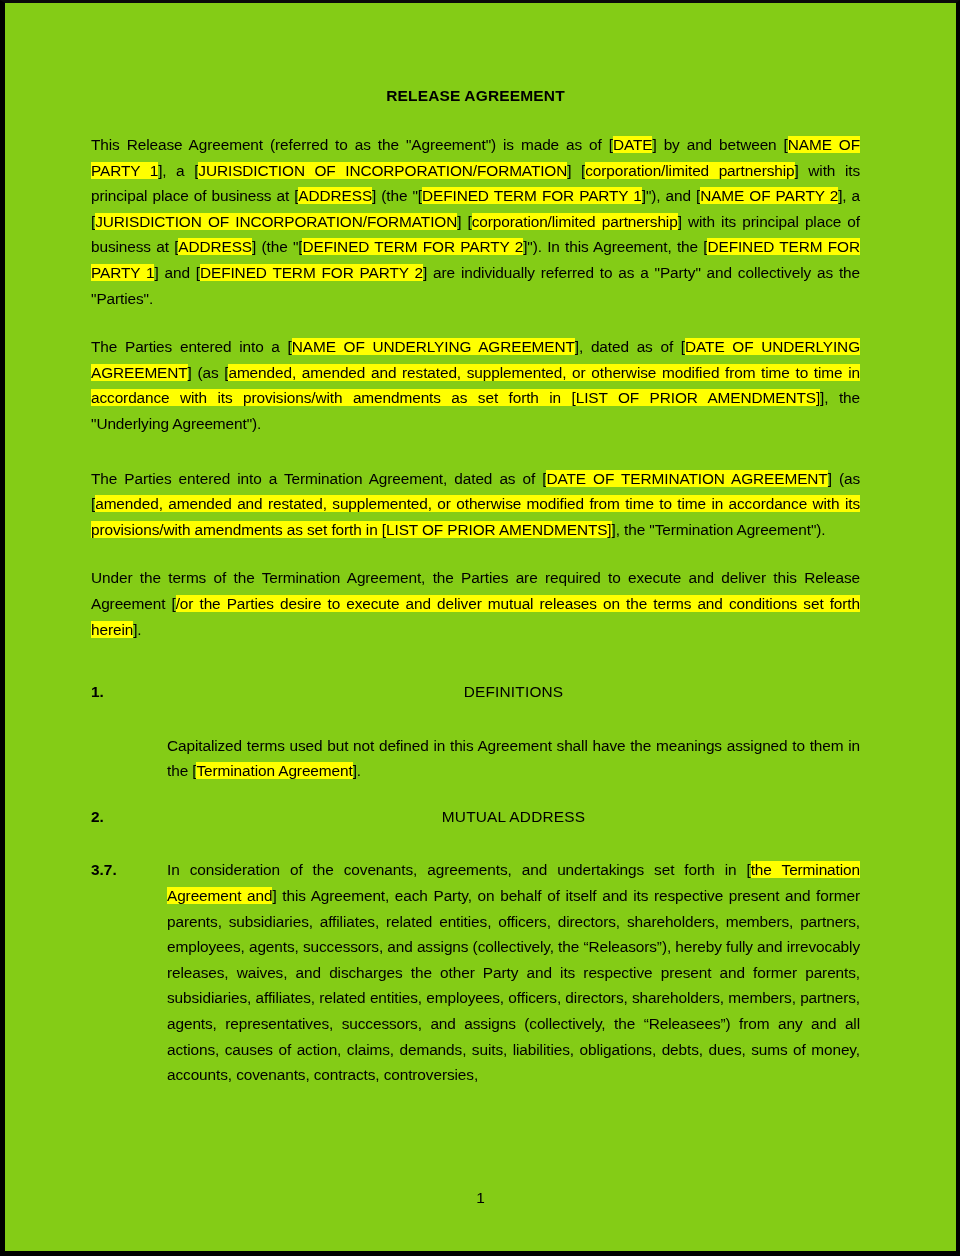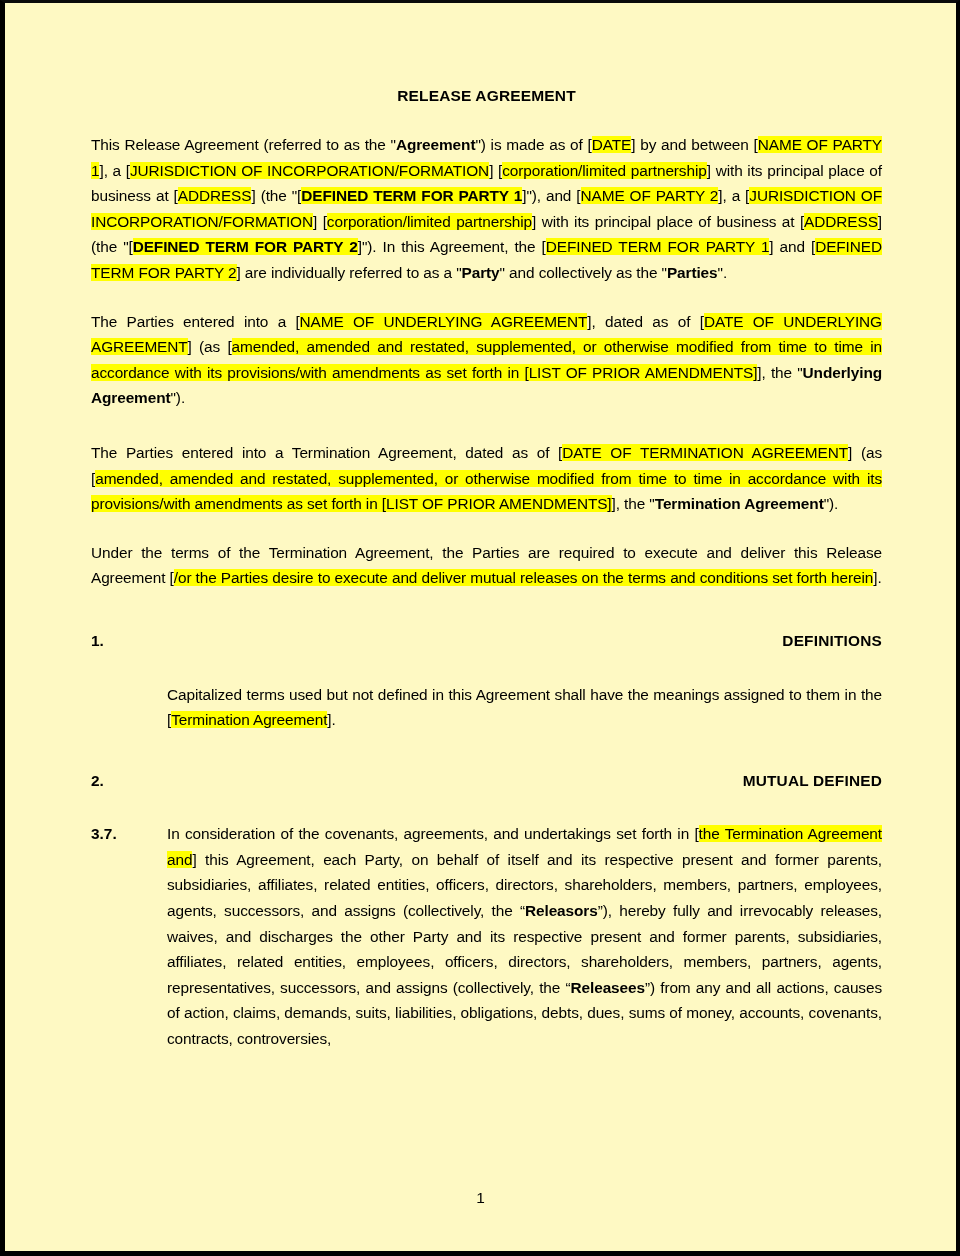--- a/index.html
+++ b/index.html
@@ -24,22 +24,22 @@
     background: #ffffff;
     border-left: 5px solid #000000;
     border-top: 3px solid #0a0a0a;
     border-right: 4px solid #000000;
     border-bottom: 5px solid #000000;
   }
 
   #page-inner {
     position: absolute;
     left: 0; top: 0; right: 0; bottom: 0;
-    background: #fef9c3;
-    padding: 84px 74px 0 86px;
+    background: #84cc16;
+    padding: 84px 96px 0 86px;
     box-sizing: border-box;
   }
 
   
   .doc-title {
     text-align: center;
     font-weight: bold;
     font-size: 15.5px;
     letter-spacing: 0.15px;
     margin: 0 0 27px 0;
@@ -50,21 +50,21 @@
     margin: 0 0 17px 0;
     font-size: 15.4px;
     line-height: 25.6px;
     text-align: justify;
     text-justify: inter-word;
     font-stretch: condensed;
     letter-spacing: -0.1px;
     word-spacing: 0px;
   }
 
-  b, .b { font-weight: bold; }
+  b, .b { font-weight: normal; }
 
   .hl {
     background-color: #ffff00;
   }
 
   
   .clause {
     display: flex;
     margin: 0 0 17px 0;
     font-size: 15.4px;
@@ -77,29 +77,29 @@
     font-size: 15.4px;
   }
   .clause .num.reg { font-weight: bold; }
   .clause .body {
     flex: 1 1 auto;
     text-align: justify;
     text-justify: inter-word;
     letter-spacing: -0.1px;
   }
   .clause .body.heading {
-    font-weight: bold;
-    text-align: right;
+    font-weight: normal;
+    text-align: center;
     letter-spacing: 0.2px;
   }
 
   .clause.h1 { margin-bottom: 28px; }
   .clause.indent-body {
     margin-left: 76px;
-    margin-bottom: 35px;
+    margin-bottom: 20px;
   }
   .clause.indent-body .body { text-align: justify; }
 
   .spacer-sm { height: 6px; }
   .spacer-md { height: 14px; }
 
   .page-number {
     position: absolute;
     left: 0;
     right: 0;
@@ -143,21 +143,21 @@
       <div class="num">1.</div>
       <div class="body heading">DEFINITIONS</div>
     </div>
 
     <div class="clause indent-body">
       <div class="body"><span>Capitalized terms used but not defined in this Agreement shall have the meanings assigned to them in the [</span><span class="hl">Termination Agreement</span><span>].</span></div>
     </div>
 
     <div class="clause h1">
       <div class="num">2.</div>
-      <div class="body heading">MUTUAL DEFINED</div>
+      <div class="body heading">MUTUAL ADDRESS</div>
     </div>
 
     <div class="clause">
       <div class="num reg">3.7.</div>
       <div class="body"><span>In consideration of the covenants, agreements, and undertakings set forth in [</span><span class="hl">the Termination Agreement and</span><span>] this Agreement, each Party, on behalf of itself and its respective present and former parents, subsidiaries, affiliates, related entities, officers, directors, shareholders, members, partners, employees, agents, successors, and assigns (collectively, the “</span><b>Releasors</b><span>”), hereby fully and irrevocably releases, waives, and discharges the other Party and its respective present and former parents, subsidiaries, affiliates, related entities, employees, officers, directors, shareholders, members, partners, agents, representatives, successors, and assigns (collectively, the “</span><b>Releasees</b><span>”) from any and all actions, causes of action, claims, demands, suits, liabilities, obligations, debts, dues, sums of money, accounts, covenants, contracts, controversies,</span></div>
     </div>
 
   </div>
 
   <div class="page-number">1</div>

